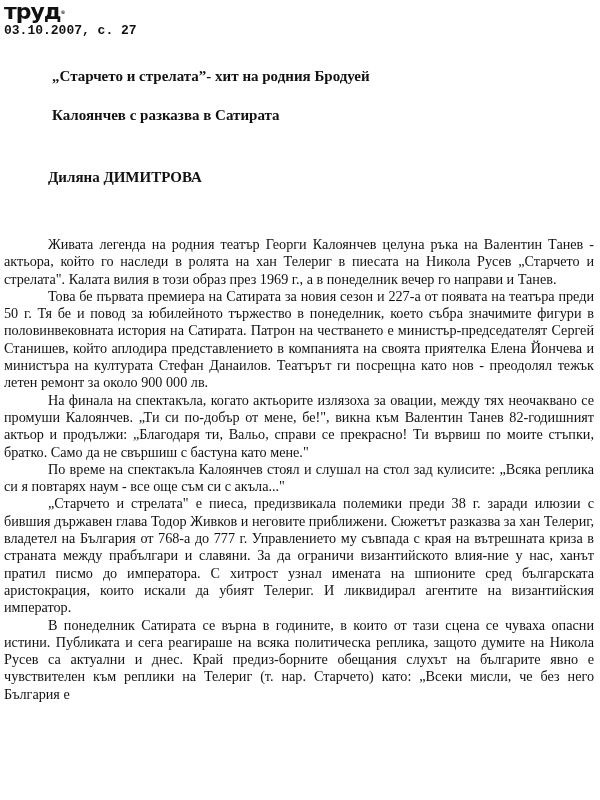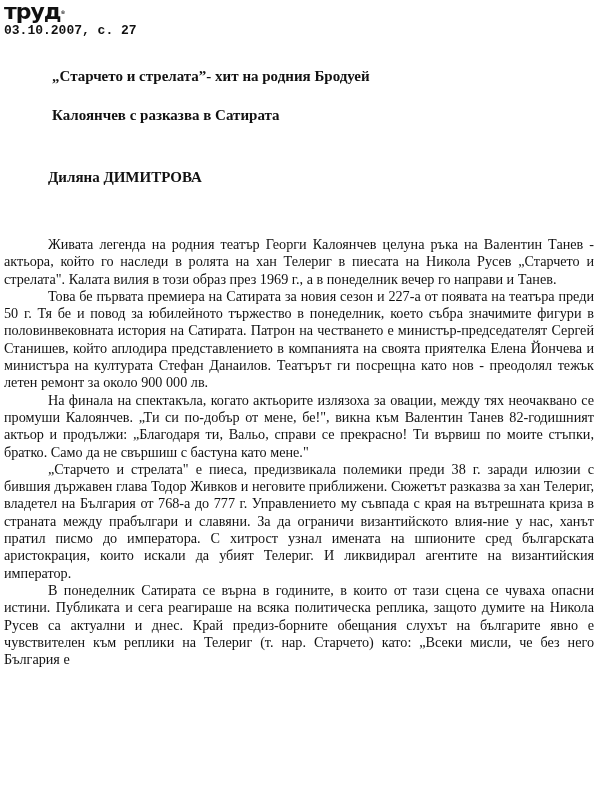--- a/index.html
+++ b/index.html
@@ -84,15 +84,16 @@
 
 <div class="headline h1">„Старчето и стрелата”- хит на родния Бродуей</div>
 <div class="headline h2">Калоянчев с разказва в Сатирата</div>
 
 <div class="byline">Диляна ДИМИТРОВА</div>
 
 <div class="article">
   <p>Живата легенда на родния театър Георги Калоянчев целуна ръка на Валентин Танев - актьора, който го наследи в ролята на хан Телериг в пиесата на Никола Русев „Старчето и стрелата". Калата вилия в този образ през 1969 г., а в понеделник вечер го направи и Танев.</p>
   <p>Това бе първата премиера на Сатирата за новия сезон и 227-а от появата на театъра преди 50 г. Тя бе и повод за юбилейното тържество в понеделник, което събра значимите фигури в половинвековната история на Сатирата. Патрон на честването е министър-председателят Сергей Станишев, който аплодира представлението в компанията на своята приятелка Елена Йончева и министъра на културата Стефан Данаилов. Театърът ги посрещна като нов - преодолял тежък летен ремонт за около 900 000 лв.</p>
   <p>На финала на спектакъла, когато актьорите излязоха за овации, между тях неочаквано се промуши Калоянчев. „Ти си по-добър от мене, бе!", викна към Валентин Танев 82-годишният актьор и продължи: „Благодаря ти, Вальо, справи се прекрасно! Ти вървиш по моите стъпки, братко. Само да не свършиш с бастуна като мене."</p>
+  <p>По време на спектакъла Калоянчев стоял и слушал на стол зад кулисите: „Всяка реплика си я повтарях наум - все още съм си с акъла..."</p>
   <p>„Старчето и стрелата" е пиеса, предизвикала полемики преди 38 г. заради илюзии с бившия държавен глава Тодор Живков и неговите приближени. Сюжетът разказва за хан Телериг, владетел на България от 768-а до 777 г. Управлението му съвпада с края на вътрешната криза в страната между прабългари и славяни. За да ограничи византийското влия-ние у нас, ханът пратил писмо до императора. С хитрост узнал имената на шпионите сред българската аристокрация, които искали да убият Телериг. И ликвидирал агентите на византийския император.</p>
   <p>В понеделник Сатирата се върна в годините, в които от тази сцена се чуваха опасни истини. Публиката и сега реагираше на всяка политическа реплика, защото думите на Никола Русев са актуални и днес. Край предиз-борните обещания слухът на българите явно е чувствителен към реплики на Телериг (т. нар. Старчето) като: „Всеки мисли, че без него България е</p>
 </div>
 
 </body></html>

